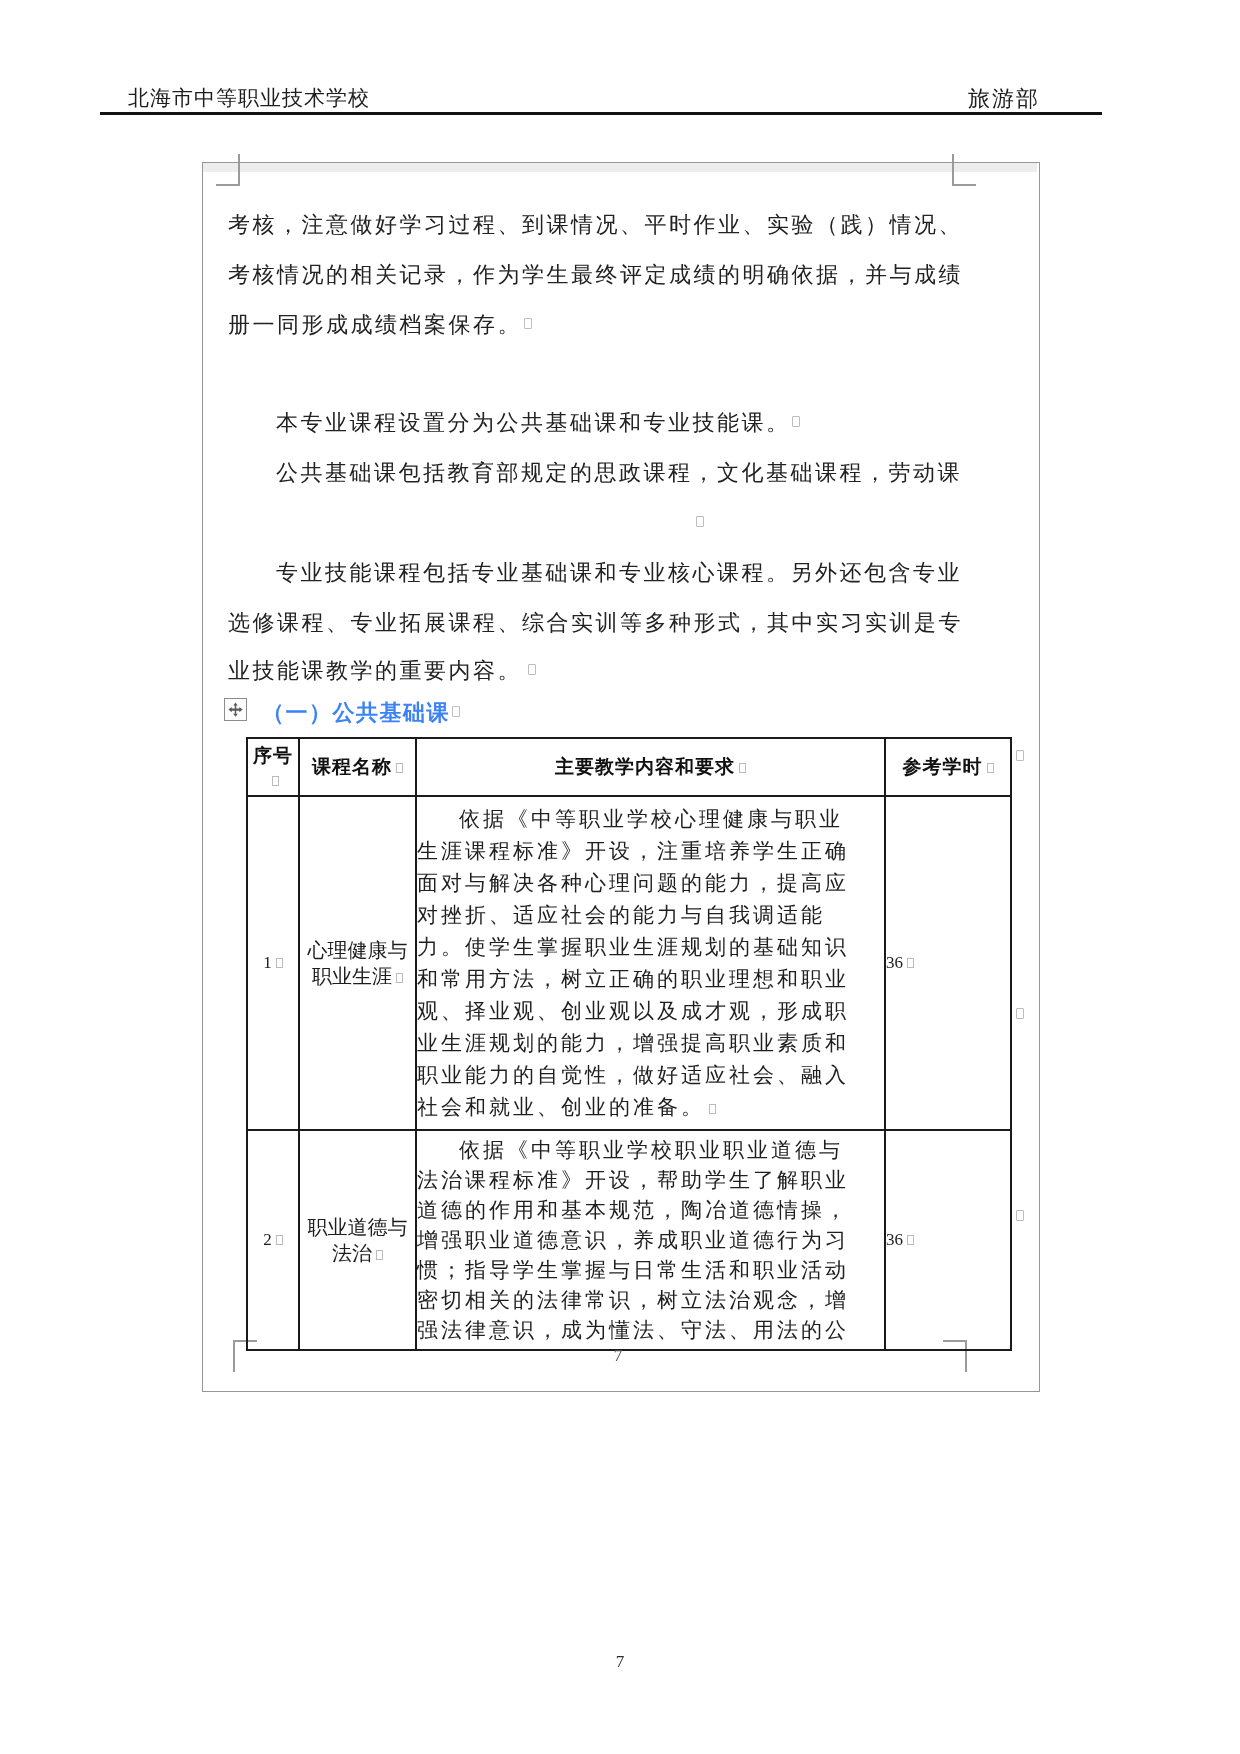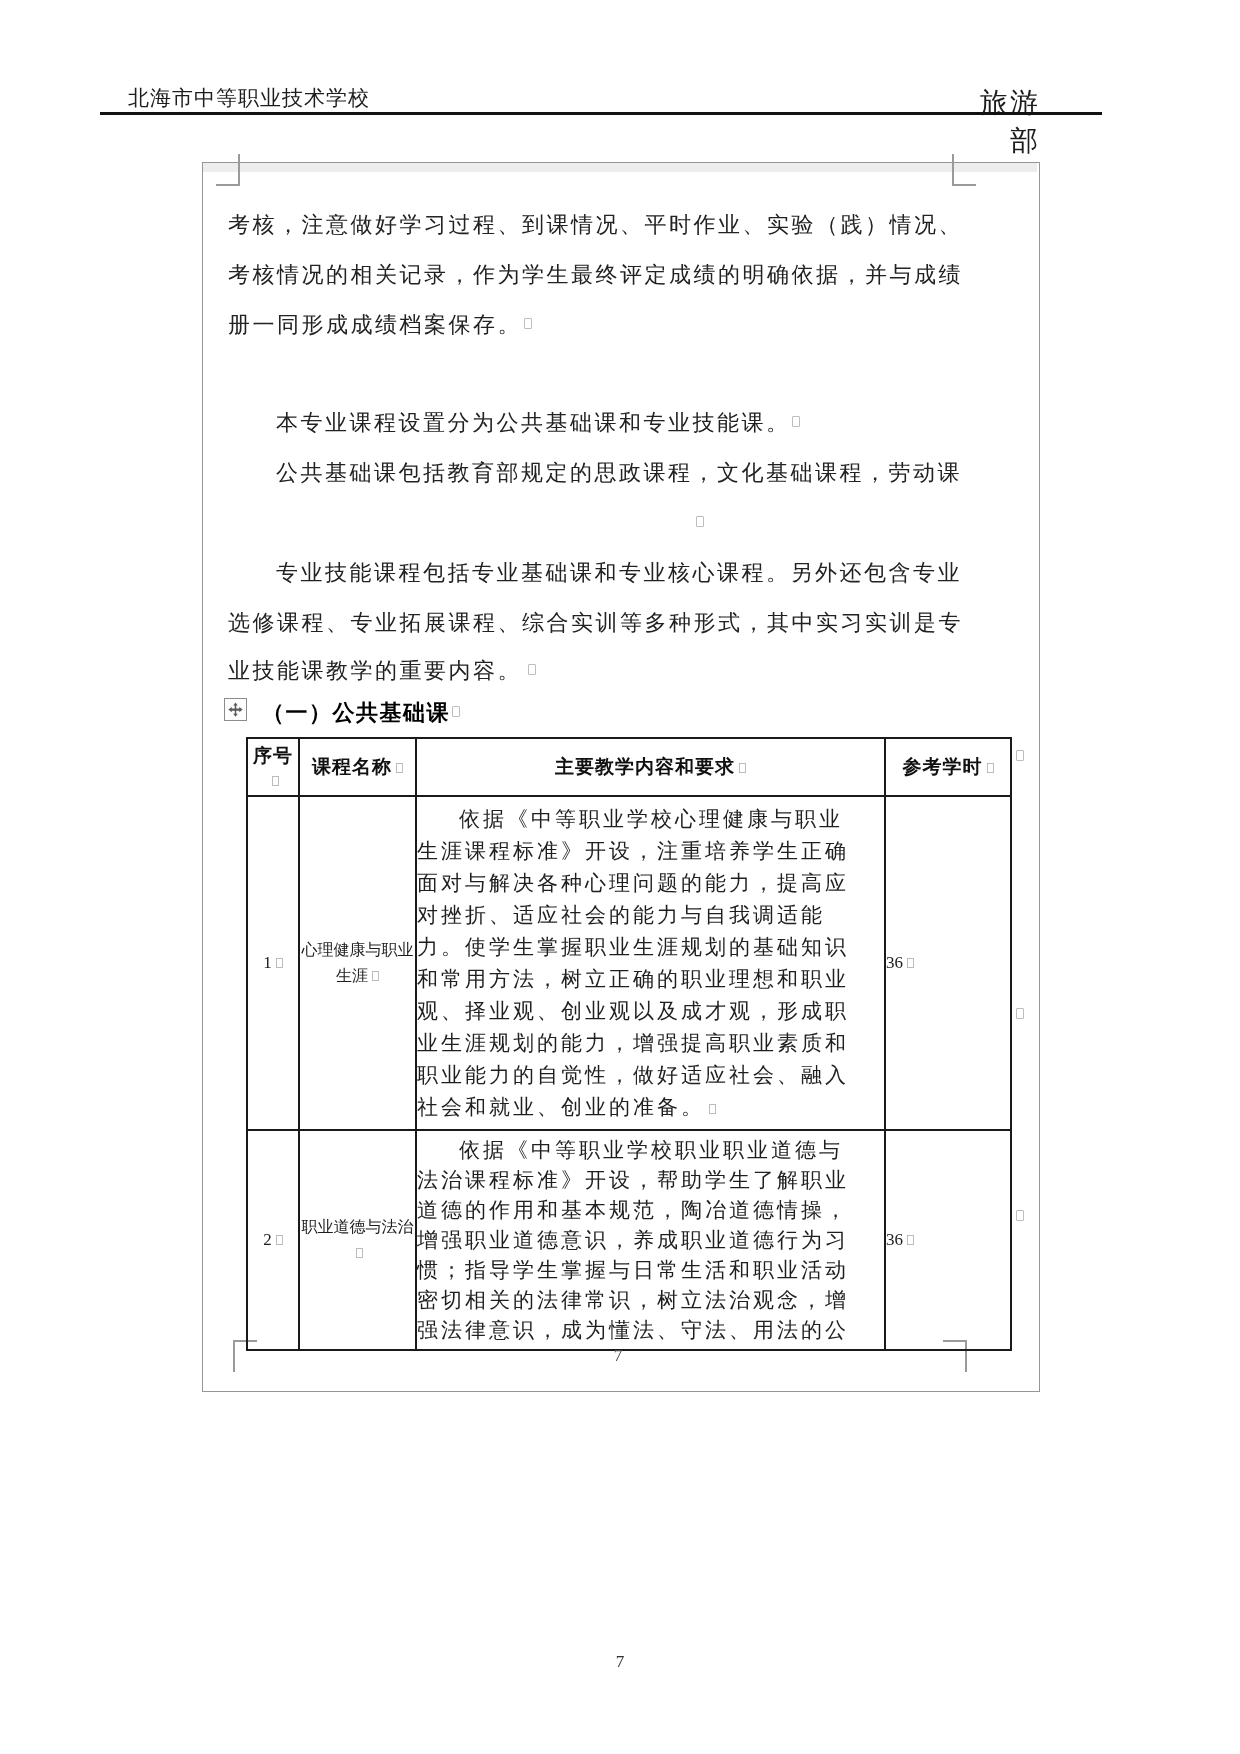--- a/index.html
+++ b/index.html
@@ -2,43 +2,43 @@
 <html><head>
 <meta charset="utf-8">
 <style>
   html,body { margin:0; padding:0; background:#fff; }
   .canvas {
     position:relative; width:1240px; height:1754px; background:#ffffff;
     font-family:"Liberation Serif","DejaVu Serif",serif; color:#1d1d1d; overflow:hidden;
   }
   
   .hdr-school { position:absolute; left:128px; top:84px; font-size:21px; letter-spacing:1px; }
-  .hdr-dept   { position:absolute; left:960px; top:84px; width:80px; text-align:right; font-size:28px; letter-spacing:2px; }
+  .hdr-dept   { position:absolute; left:960px; top:84px; width:80px; text-align:right; font-size:22px; letter-spacing:2px; }
   .hdr-rule   { position:absolute; left:100px; top:112px; width:1002px; height:3px; background:#121212; }
   
   .page-border { position:absolute; left:202px; top:162px; width:836px; height:1228px; border:1px solid #969696; }
   .header-shade{ position:absolute; left:203px; top:163px; width:834px; height:9px; background:#ededed; }
   .cm { position:absolute; width:22px; height:30px; border:0 solid #9a9a9a; }
   .cm-tl { left:216px; top:154px;  border-right-width:2px; border-bottom-width:2px; }
   .cm-tr { left:952px; top:154px;  border-left-width:2px;  border-bottom-width:2px; }
   .cm-bl { left:233px; top:1340px; border-left-width:2px;  border-top-width:2px; }
   .cm-br { left:943px; top:1340px; border-right-width:2px; border-top-width:2px; }
   
   .bline { position:absolute; left:228px; font-size:22px; letter-spacing:2.5px; white-space:nowrap; color:#222; }
   .indent { left:276px; }
   .h1 { position:absolute; left:277px; top:352px; font-size:26px; font-weight:bold; letter-spacing:2px; color:#111; }
-  .h2 { position:absolute; left:262px; top:698px; font-size:22px; font-weight:bold; letter-spacing:1.5px; color:#000000; }
+  .h2 { position:absolute; left:262px; top:698px; font-size:22px; font-weight:bold; letter-spacing:1.5px; color:#3b82f6; }
   .handle { position:absolute; left:224px; top:698px; width:21px; height:21px; border:1px solid #8c8c8c; background:#fdfdfd; display:flex; align-items:center; justify-content:center; }
   .handle svg { width:15px; height:15px; display:block; }
   
   table.course { position:absolute; left:246px; top:737px; width:764px; border-collapse:collapse; table-layout:fixed;padding-left:24px; }
   table.course td, table.course th { border:2px solid #1a1a1a; padding:0; vertical-align:middle; overflow:hidden; }
   th.c-head { font-size:19px; font-weight:bold; letter-spacing:1px; text-align:center; height:56px; color:#111; }
   td.c-no    { text-align:center; font-size:17px; }
-  td.c-name  { text-align:center; font-size:16px; letter-spacing:0; line-height:26px; padding:0 2px; }
+  td.c-name  { text-align:center; font-size:20px; letter-spacing:0; line-height:26px; padding:0 2px; }
   td.c-hours { font-size:17px; }
   td.c-content { vertical-align:top; padding:7px 8px 0 12px; }
   .row-1 { height:334px; }
   .row-2 { height:220px; }
   .content-line { height:32px; line-height:32px; font-size:21px; letter-spacing:3px; white-space:nowrap; color:#1f1f1f; }
   .r2 .content-line { height:30px; line-height:30px; }
   .content-line.first { text-indent:42px; }
   
   .pmark { position:absolute; width:6px; height:9px; border:1px solid #b3b3b3; border-radius:1px; opacity:.85; }
   .cellmark { display:inline-block; width:5px; height:8px; border:1px solid #bcbcbc; margin-left:4px; vertical-align:baseline; }

